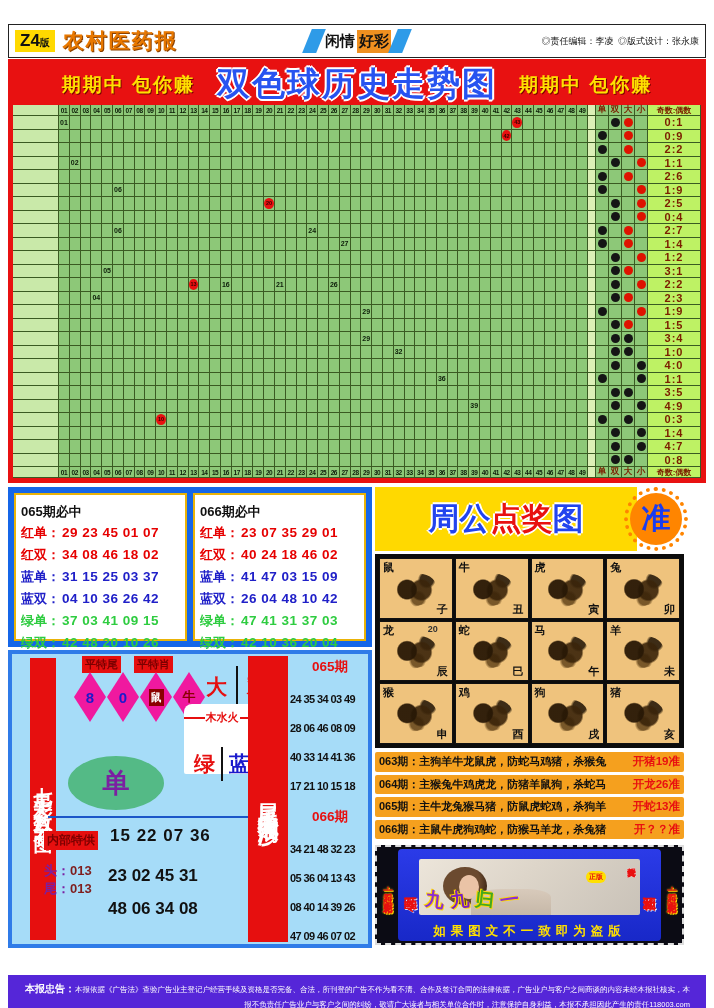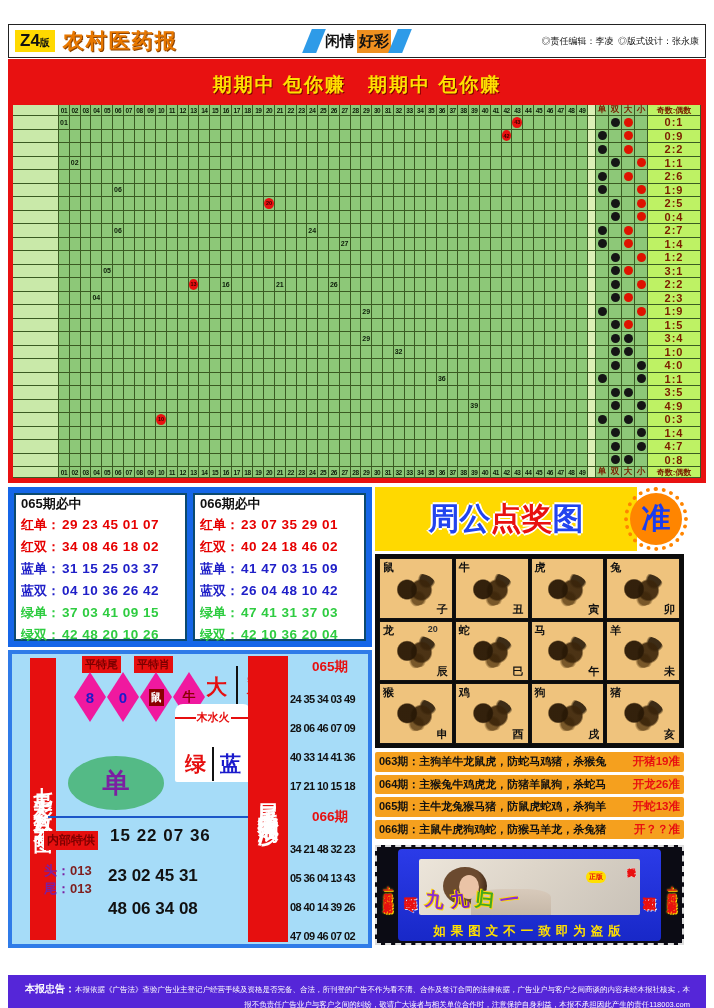--- a/index.html
+++ b/index.html
@@ -54,21 +54,21 @@
   .dot.black{background:#151515;}
   .dot.red{background:#DE1200;}
   .mark01{font-size:7px;font-weight:bold;color:#0c1c08;white-space:nowrap;z-index:2;}
   .redmark{width:11px;height:11px;border-radius:50%;background:#E81010;color:#3a0000;
            font-size:5.5px;font-weight:bold;display:flex;align-items:center;
            justify-content:center;z-index:3;}
 
   
   #mid-left{left:8px;top:487px;width:364px;height:160px;background:#1566E8;
             display:flex;gap:6px;padding:6px;}
-  .pick-box{flex:1;background:#fff;border:2px solid #0c4a6e;padding:0 5px;}
+  .pick-box{flex:1;background:#fff;border:2px solid #eab308;padding:8px 5px;}
   .pick-title{font-weight:bold;font-size:13px;color:#111;margin-bottom:1px;}
   .pick-row{display:flex;white-space:nowrap;font-weight:bold;font-size:13px;
             line-height:22px;}
   .pick-row .pv{margin-left:2px;font-size:13.5px;letter-spacing:0.5px;}
   .pc-red{color:#E60000;} .pc-blue{color:#2020C8;} .pc-green{color:#2ECC40;}
 
   
   #zg-wrap{left:375px;top:487px;width:309px;height:64px;}
   #zg-yellow{position:absolute;left:0;top:0;width:262px;height:64px;background:#FFD900;
              display:flex;align-items:center;justify-content:center;}
@@ -147,21 +147,21 @@
   .diamond{width:32px;height:50px;background:#F0199F;
            clip-path:polygon(50% 0,100% 50%,50% 100%,0 50%);
            display:flex;align-items:center;justify-content:center;}
   .diamond .d-num{color:#1a1acc;font-weight:bold;font-size:15px;}
   .diamond .d-boxed{background:#8B0000;color:#fff;font-weight:bold;font-size:11px;padding:1px 2px;}
   .diamond .d-plain{color:#8B0000;font-weight:bold;font-size:13px;}
   #dashuang{position:absolute;left:194px;top:12px;width:62px;display:flex;
             align-items:center;justify-content:space-between;}
   #dashuang span{color:#E60F0F;font-weight:bold;font-size:21px;}
   .vline{width:2px;height:42px;background:#111;}
-  #white-panel{position:absolute;left:163px;top:50px;width:76px;height:78px;background:#fff;
+  #white-panel{position:absolute;left:172px;top:50px;width:76px;height:70px;background:#fff;
                border-radius:8px 8px 2px 2px;display:flex;flex-direction:column;
                align-items:center;}
   #mushuihuo{display:flex;align-items:center;margin-top:6px;width:100%;}
   #mushuihuo i{flex:1;height:2px;background:#E60F0F;}
   #mushuihuo b{color:#E60F0F;font-size:11px;font-weight:bold;white-space:nowrap;padding:0 1px;}
   #lvlan{display:flex;align-items:center;gap:6px;margin-top:22px;}
   #lvlan .lv{color:#E60F0F;font-weight:bold;font-size:21px;}
   #lvlan .lan{color:#1a1acc;font-weight:bold;font-size:21px;}
   .vline2{width:2px;height:34px;background:#111;}
   #dan-ellipse{position:absolute;left:56px;top:102px;width:96px;height:54px;background:#54BA86;
@@ -203,20 +203,21 @@
   </div>
   <div id="credits">
     <span>◎责任编辑：李凌</span>
     <span>◎版式设计：张永康</span>
   </div>
 </div>
 
 <div id="red-frame" class="abs">
   <div id="banner">
     <span class="banner-side">期期中 包你赚</span>
+    <span id="banner-title">双色球历史走势图</span>
     <span class="banner-side">期期中 包你赚</span>
   </div>
   <div id="trend-grid">
       <div class="trow thead">
         <div class="tcell c-lbl"></div>
         <div class="tcell c-num">01</div>
         <div class="tcell c-num">02</div>
         <div class="tcell c-num">03</div>
         <div class="tcell c-num">04</div>
         <div class="tcell c-num">05</div>
@@ -2206,21 +2207,21 @@
   </div>
   <div id="tail-line" class="ht-line">
     <span class="htl">尾：</span><span class="htv">013</span>
   </div>
   <div id="mid-nums2">23 02 45 31</div>
   <div id="mid-nums3">48 06 34 08</div>
   <div id="weiwei-banner" class="vtext">尾尾必中大浪淘沙</div>
   <div id="wlist">
       <div class="w-period">065期</div>
       <div class="w-line">24 35 34 03 49</div>
-      <div class="w-line">28 06 46 07 09</div>
+      <div class="w-line">28 06 46 08 09</div>
       <div class="w-line">40 33 14 41 36</div>
       <div class="w-line">17 21 10 15 18</div>
       <div class="w-period">066期</div>
       <div class="w-line">34 21 48 32 23</div>
       <div class="w-line">05 36 04 13 43</div>
       <div class="w-line">08 40 14 39 26</div>
       <div class="w-line">47 09 46 07 02</div>
     </div>
 </div>
 

